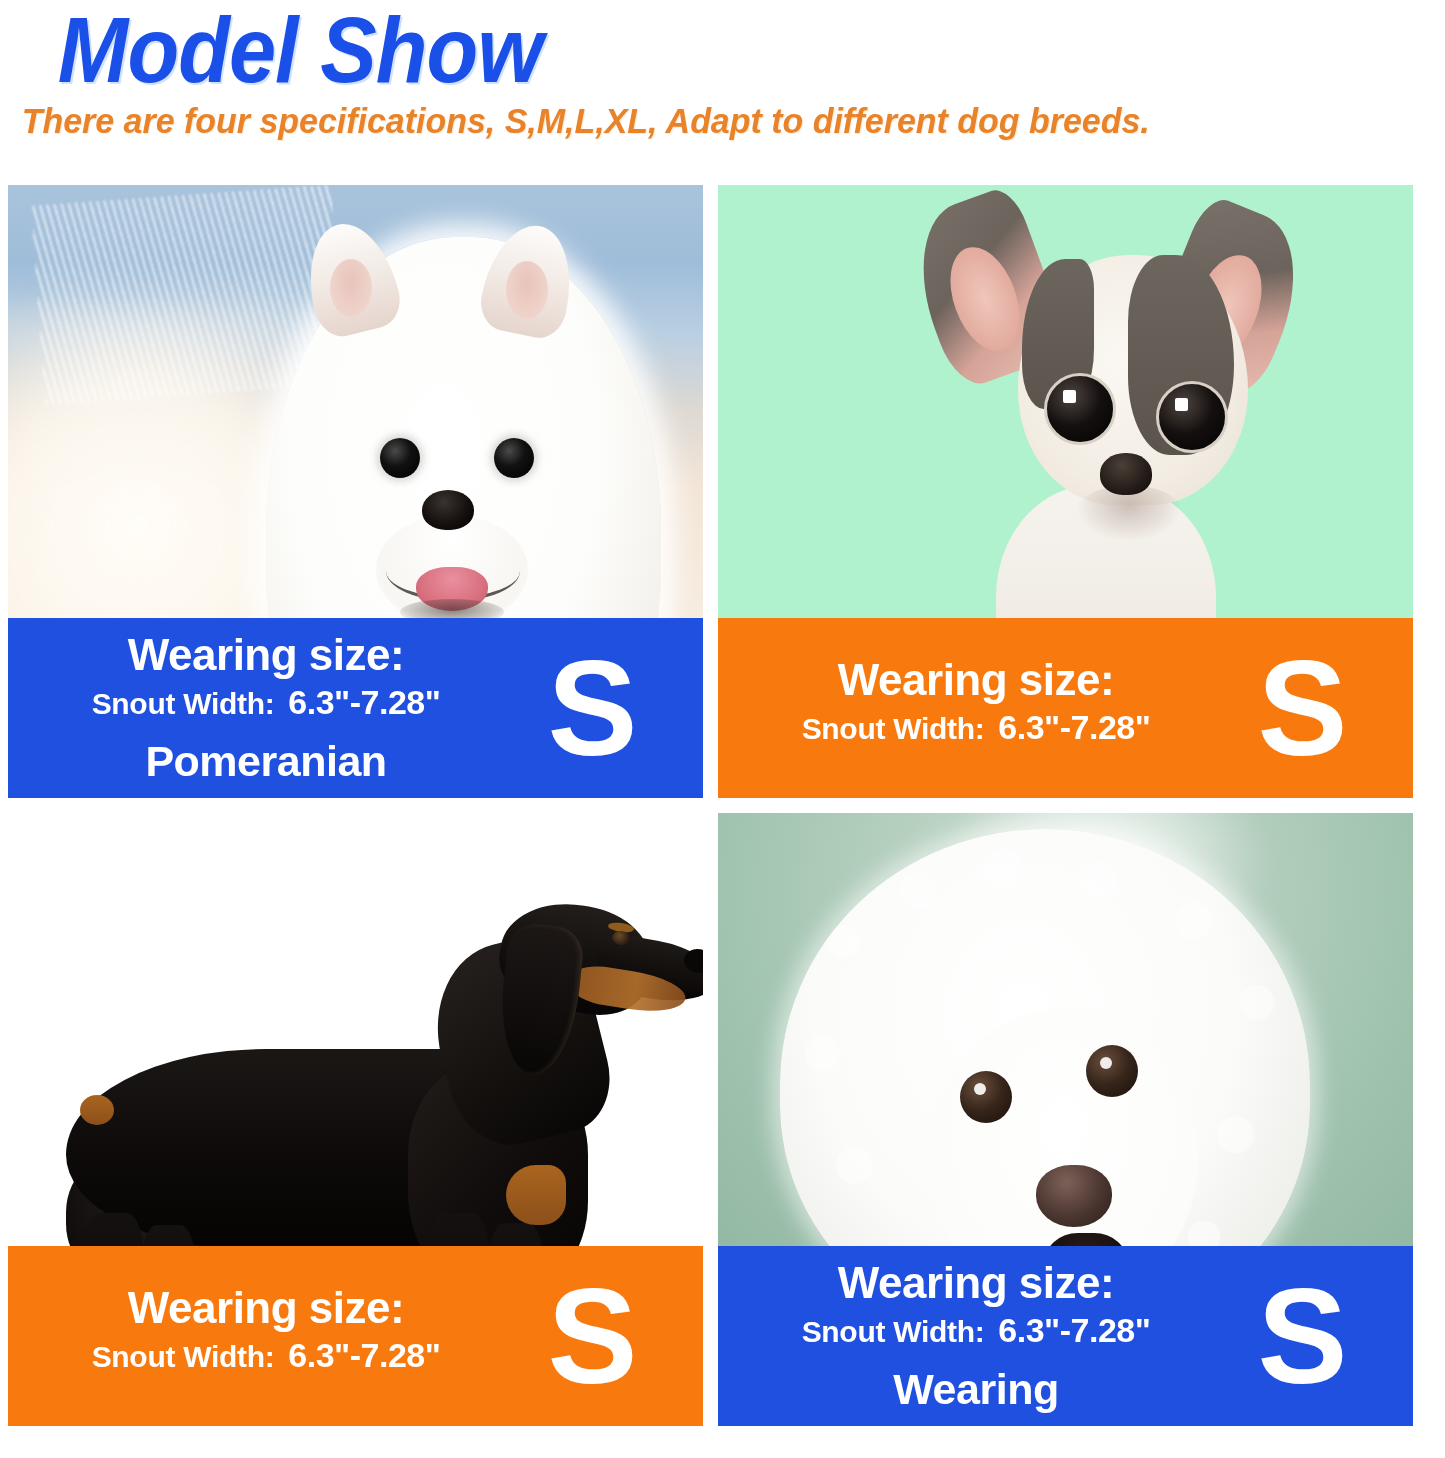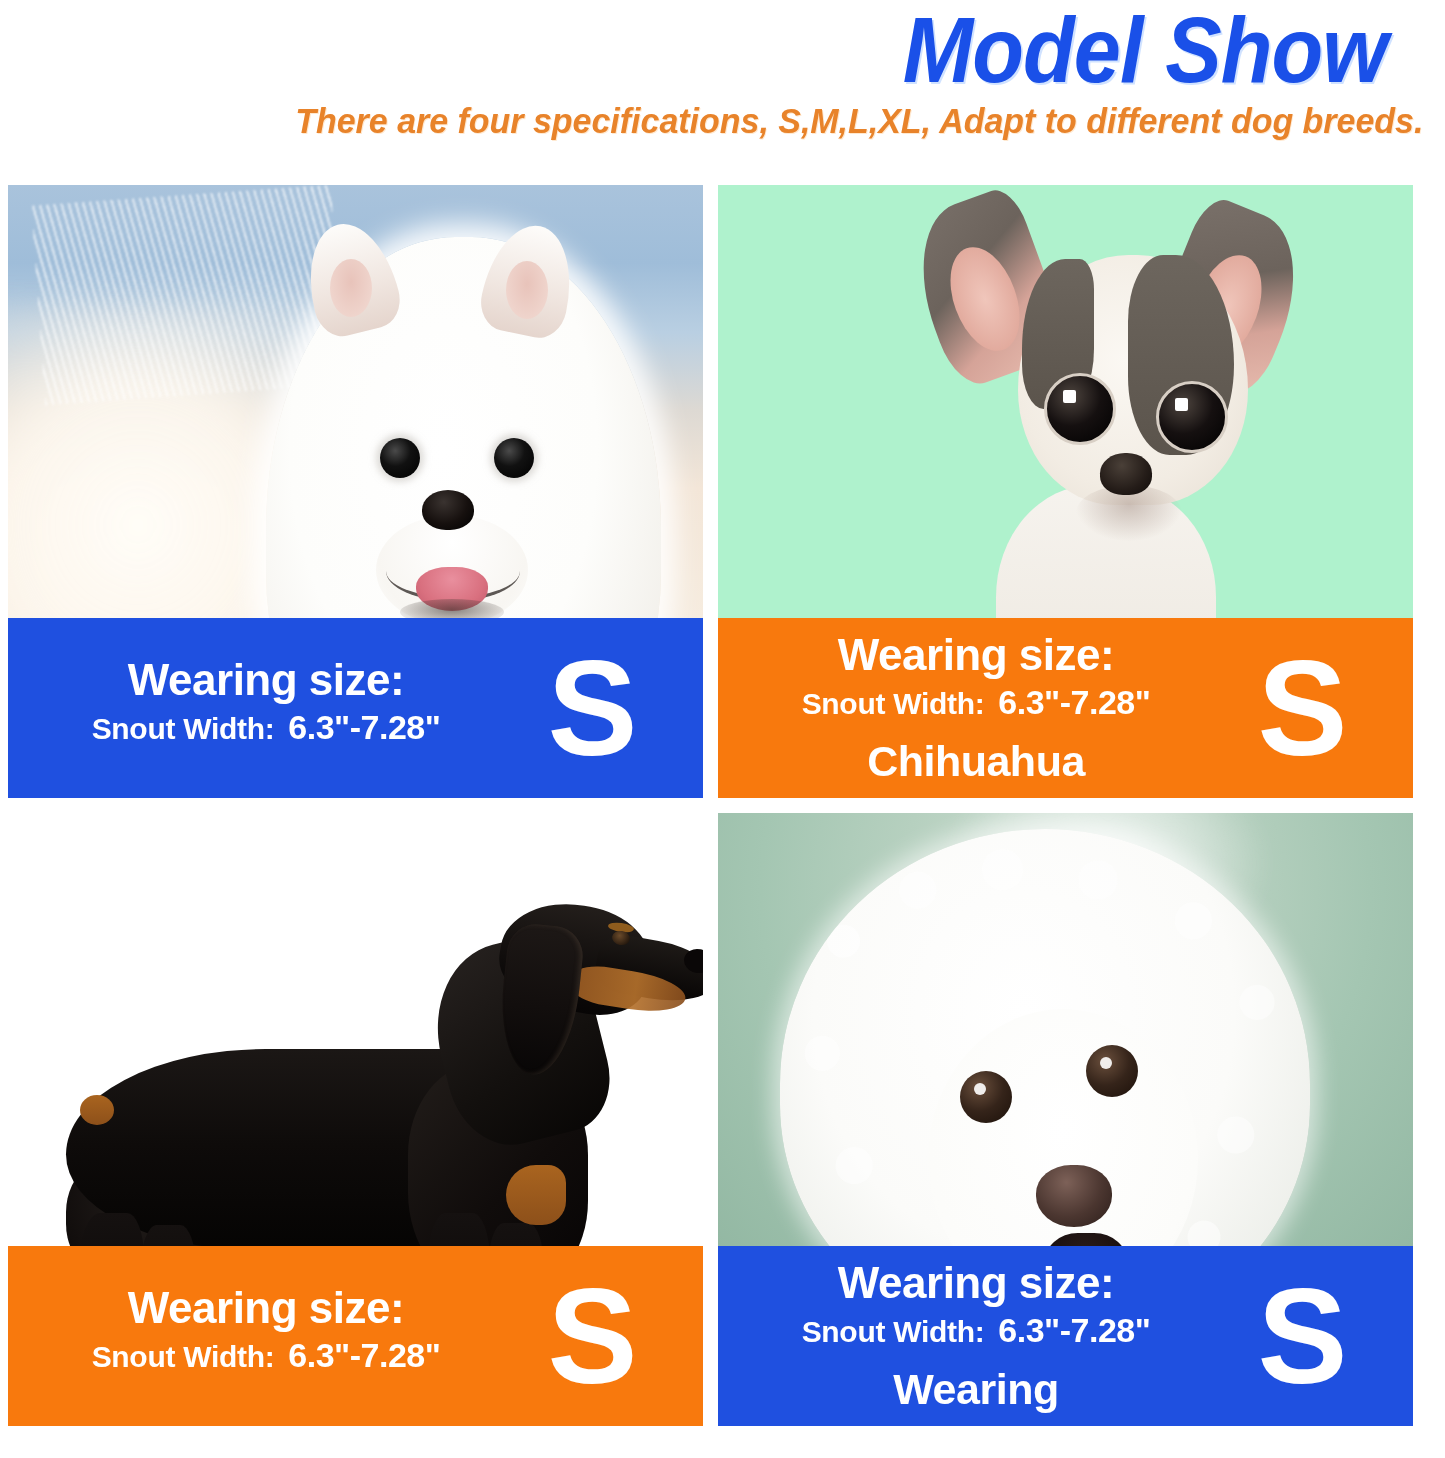--- a/index.html
+++ b/index.html
@@ -12,21 +12,21 @@
     height: 1458px;
     font-family: "Liberation Sans", sans-serif;
     overflow: hidden;
     position: relative;
   }
 
   
   .header {
     width: 100%;
     padding-top: 2px;
-    text-align: right;
+    text-align: left;
   }
   .title {
     font-size: 92px;
     line-height: 96px;
     font-weight: bold;
     font-style: italic;
     letter-spacing: -1px;
     color: #1a50e8;
     text-shadow: 2px 2px 0 rgba(150,190,255,0.45);
     transform: scaleX(0.92);
@@ -529,20 +529,21 @@
       <div class="pom-mouth"></div>
       <div class="pom-tongue"></div>
       <div class="pom-chin"></div>
     </div>
     <div class="label-bar blue">
       <div class="label-text">
         <div class="wearing">Wearing size:</div>
         <div class="snout-row">
           <span class="snout-label">Snout Width:</span><span class="snout-value">6.3"-7.28"</span>
         </div>
+        <div class="breed">Pomeranian</div>
       </div>
       <div class="size-badge">S</div>
     </div>
   </div>
 
   <div class="card">
     <div class="photo">
       <div class="chi-bg"></div>
 
       <div class="chi-neck"></div>
@@ -559,21 +560,20 @@
       <div class="chi-eye-glint l"></div>
       <div class="chi-eye-glint r"></div>
       <div class="chi-nose"></div>
     </div>
     <div class="label-bar orange">
       <div class="label-text">
         <div class="wearing">Wearing size:</div>
         <div class="snout-row">
           <span class="snout-label">Snout Width:</span><span class="snout-value">6.3"-7.28"</span>
         </div>
-        <div class="breed">Chihuahua</div>
       </div>
       <div class="size-badge">S</div>
     </div>
   </div>
 
   <div class="card">
     <div class="photo">
       <div class="dach-bg"></div>
 
       <div class="dach-haunch"></div>

